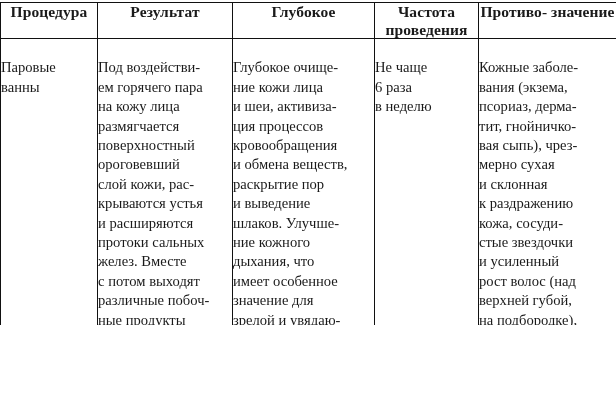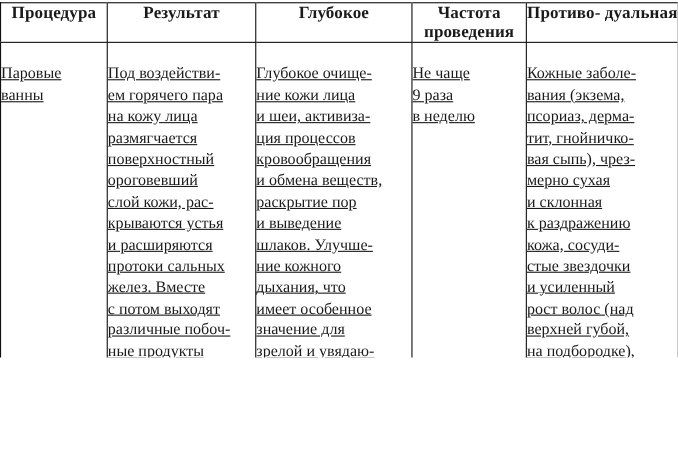--- a/index.html
+++ b/index.html
@@ -69,21 +69,20 @@
     font-size: 14.6px;
     line-height: 19.4px;
     padding: 7px 7px 7px 8px;
     text-align: left;
     hyphens: manual;
     white-space: pre-line;
   }
 
   .cell-text {
     display: block;
-    text-decoration: underline;
   }
 </style>
 </head>
 <body>
 
 <div class="table-wrap">
   <table class="proc-table">
     <colgroup>
       <col class="c1">
       <col class="c2">
@@ -92,21 +91,21 @@
       <col class="c5">
     </colgroup>
     <thead>
       <tr>
         <th>Процедура</th>
         <th>Результат</th>
         <th>Глубокое</th>
         <th>Частота
 проведения</th>
         <th>Противо-
-дуальная</th>
+значение</th>
       </tr>
     </thead>
     <tbody>
       <tr>
         <td>
           <span class="cell-text">Паровые
 ванны</span>
         </td>
         <td>
           <span class="cell-text">Под воздействи-
@@ -141,21 +140,21 @@
 значение для
 зрелой и увядаю-
 щей кожи, расса-
 сывание воспали-
 тельных
 инфильтратов
 (уплотнений)</span>
         </td>
         <td>
           <span class="cell-text">Не чаще
-9 раза
+6 раза
 в неделю</span>
         </td>
         <td>
           <span class="cell-text">Кожные заболе-
 вания (экзема,
 псориаз, дерма-
 тит, гнойничко-
 вая сыпь), чрез-
 мерно сухая
 и склонная

